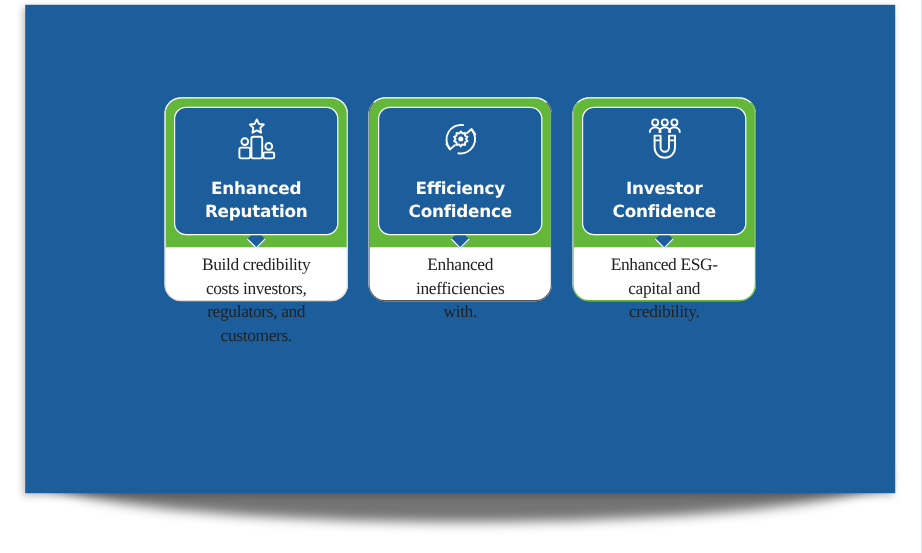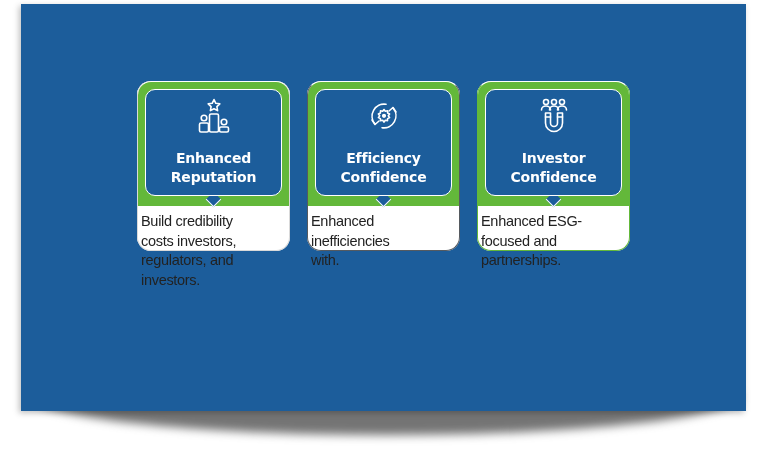--- a/index.html
+++ b/index.html
@@ -102,23 +102,23 @@
     font-family: "DejaVu Sans", sans-serif;
     font-weight: bold;
     font-size: 14px;
     line-height: 19px;
     letter-spacing: -0.2px;
   }
   .card .desc {
     position: absolute;
     left: 4px; right: 4px;
     top: 131px;
-    text-align: left;
+    text-align: center;
     color: #222222;
-    font-family: Liberation Sans, sans-serif;
+    font-family: Liberation Serif, serif;
     font-size: 14.5px;
     line-height: 19.5px;
     letter-spacing: -0.3px;
   }
   #card-1 { left: 137px; }
   #card-1 .outline { border: 1.5px solid #d9d9d9; border-top: none; }
   #card-2 { left: 307px; }
   #card-2 .outline { border: 1.5px solid #555a60; border-top-color: transparent; }
   #card-3 { left: 477px; }
   #card-3 .outline { border: 1.5px solid #63b83a; border-top-color: transparent; }
@@ -146,21 +146,21 @@
       <rect x="25.5" y="29" width="9" height="5" rx="1.5"></rect>
     </svg>
     <div class="title">
       <div>Enhanced</div>
       <div>Reputation</div>
     </div>
     <div class="desc">
       <div>Build credibility</div>
       <div>costs investors,</div>
       <div>regulators, and</div>
-      <div>investors.</div>
+      <div>customers.</div>
     </div>
   </div>
 
   <div class="card" id="card-2">
     <div class="frame">
       <div class="green"></div>
       <div class="pointer"></div>
       <div class="inner"></div>
     </div>
     <div class="outline"></div>
@@ -200,17 +200,17 @@
       <path d="M11.5 15 L11.5 25 A8.5 8.5 0 0 0 28.5 25 L28.5 15 L23.5 15 L23.5 25 A3.5 3.5 0 0 1 16.5 25 L16.5 15 Z"></path>
       <line x1="11.5" y1="19" x2="16.5" y2="19"></line>
       <line x1="23.5" y1="19" x2="28.5" y2="19"></line>
     </svg>
     <div class="title">
       <div>Investor</div>
       <div>Confidence</div>
     </div>
     <div class="desc">
       <div>Enhanced ESG-</div>
-      <div>focused and</div>
-      <div>partnerships.</div>
+      <div>capital and</div>
+      <div>credibility.</div>
     </div>
   </div>
 </div>
 
 </body></html>

